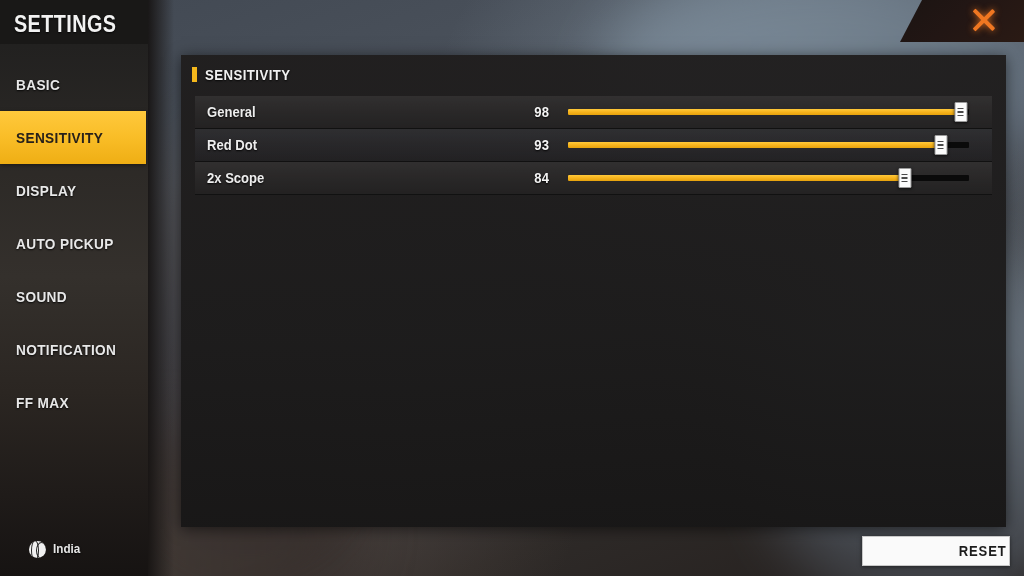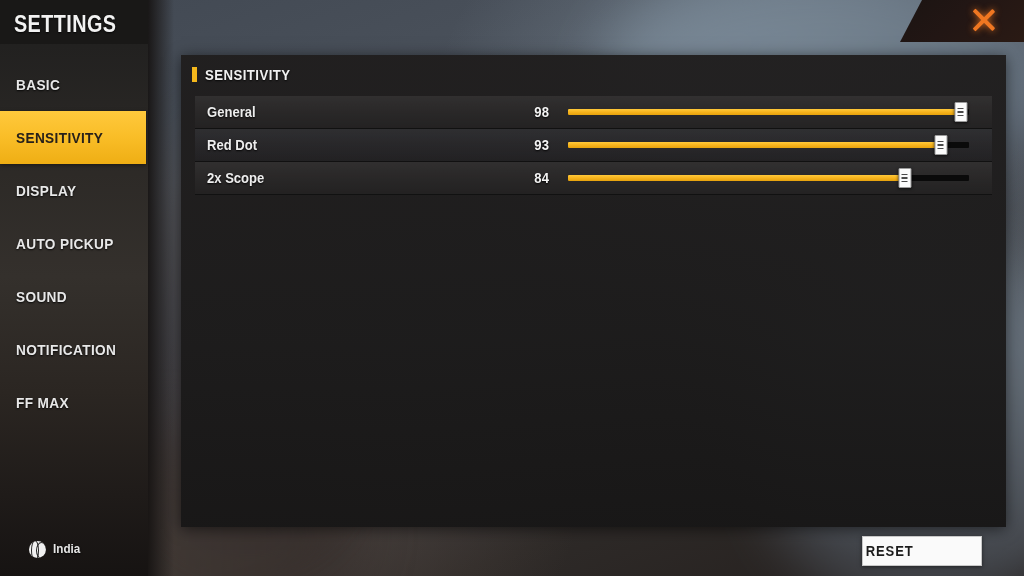--- a/index.html
+++ b/index.html
@@ -301,26 +301,26 @@
   .knob i {
     display: block;
     width: 6px; height: 1.4px;
     background: #4a4a4a;
   }
 
   
   #reset-button {
     position: absolute;
     left: 862px; top: 536px;
-    width: 120px; height: 30px;
+    width: 148px; height: 30px;
     background: #fafafa;
     border: 1px solid #c8c8c8;
     display: flex;
     align-items: center;
-    justify-content: flex-start;
+    justify-content: flex-end;
     z-index: 7;
     cursor: pointer;
     box-shadow: 0 1px 4px rgba(0,0,0,.5);
   }
   #reset-button span {
     font-size: 14.5px;
     font-weight: 700;
     letter-spacing: 1px;
     color: #1c1c1c;
     transform: scaleX(0.9);

